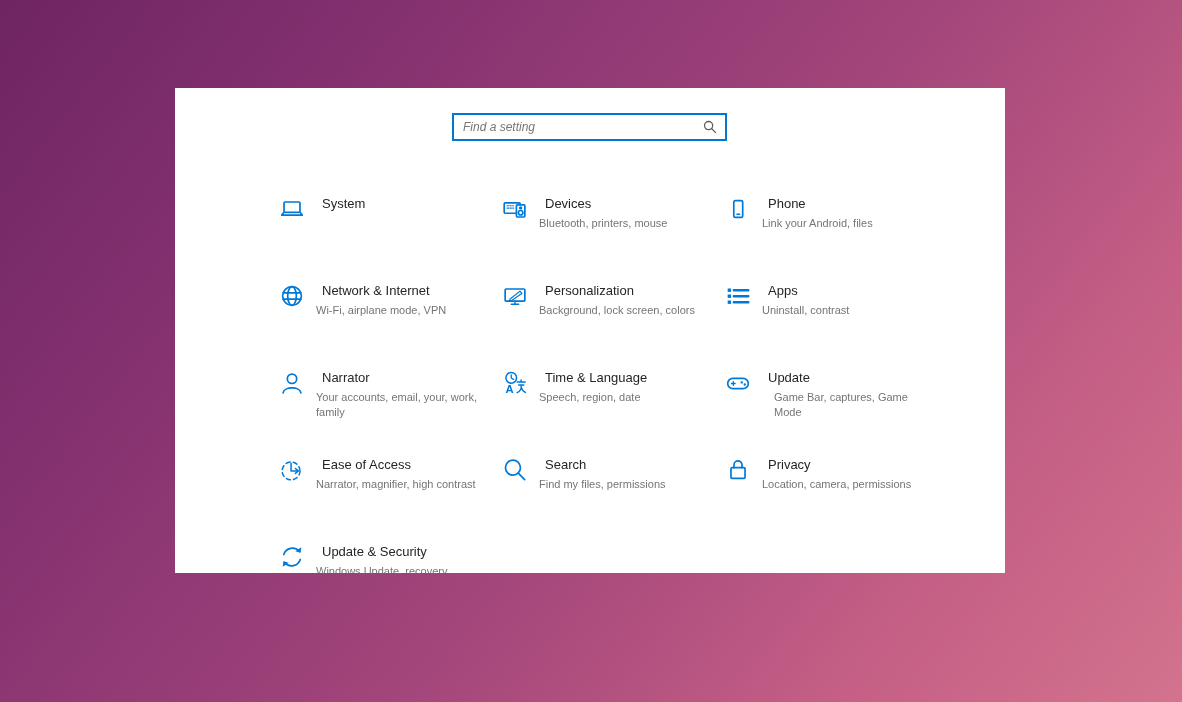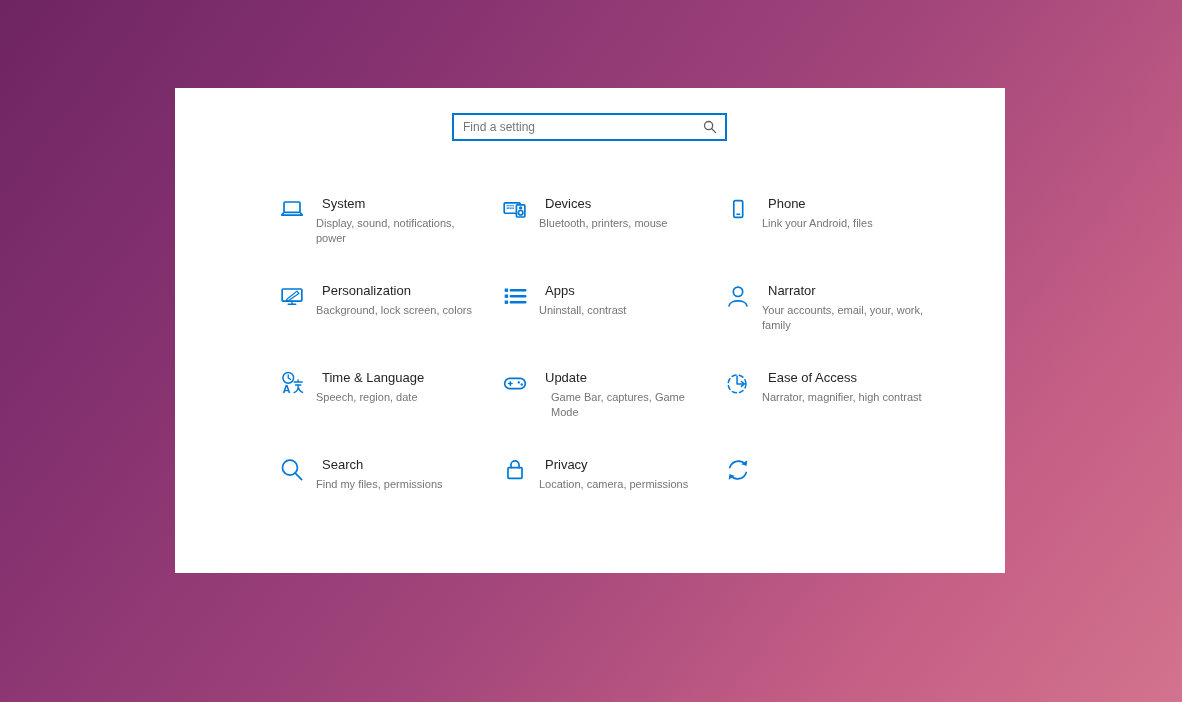--- a/index.html
+++ b/index.html
@@ -13,21 +13,21 @@
     position:absolute;left:175px;top:88px;width:830px;height:485px;
     background:#ffffff;overflow:hidden;
   }
   .searchbox{
     position:absolute;left:277px;top:25px;width:275px;height:28px;
     border:2px solid #0077d4;background:#fff;box-sizing:border-box;
     display:flex;align-items:center;padding:0 8px 0 9px;
   }
   .searchbox input{
     border:none;outline:none;flex:1;font-family:"Liberation Sans",sans-serif;
-    font-size:12px;color:#be185d;background:transparent;padding:0;min-width:0;
+    font-size:12px;color:#be185d;background:transparent;padding:0;min-width:0;font-style:italic;
   }
   .searchbox input::placeholder{color:#767676;opacity:1;}
   .search-glyph{flex-shrink:0;display:flex;align-items:center;}
   .grid{
     position:absolute;left:102px;top:105px;
     display:grid;grid-template-columns:repeat(3,223px);grid-auto-rows:87px;
   }
   .tile{display:flex;gap:9px;cursor:default;align-items:flex-start;}
   .tile .icon{width:30px;height:30px;flex-shrink:0;margin-top:1px;}
   .tile .txt{padding-top:3px;}
@@ -56,21 +56,20 @@
 
     <div class="grid">
 
       <div class="tile">
         <svg class="ic icon" viewBox="0 0 32 32">
           <rect x="7.5" y="8.5" width="17" height="11" rx="1"></rect>
           <path d="M7.5 19.5 L5 22.5 H27 L24.5 19.5"></path>
         </svg>
         <div class="txt">
           <div class="title">System</div>
-          <div class="subtitle">Display, sound, notifications, power</div>
         </div>
       </div>
 
       <div class="tile">
         <svg class="ic icon" viewBox="0 0 32 32">
           <rect x="4.5" y="9.5" width="17" height="11" rx="1"></rect>
           <path d="M7.5 12.5 h7 M7.5 15 h7" stroke-width="1.2" stroke-dasharray="1.6 1.4"></path>
           <rect x="17.5" y="11.5" width="9" height="13" rx="1" fill="#ffffff"></rect>
           <circle cx="22" cy="20" r="2.4"></circle>
           <circle cx="22" cy="14.8" r="0.9"></circle>
@@ -85,20 +84,31 @@
         <svg class="ic icon" viewBox="0 0 32 32">
           <rect x="11.5" y="7" width="9.5" height="18" rx="1.6"></rect>
           <path d="M14.8 21.6 h3" stroke-width="1.4"></path>
         </svg>
         <div class="txt">
           <div class="title">Phone</div>
           <div class="subtitle">Link your Android, files</div>
         </div>
       </div>
 
+      <div class="tile">
+        <svg class="ic icon" viewBox="0 0 32 32" stroke-width="2">
+          <circle cx="16" cy="16" r="10"></circle>
+          <ellipse cx="16" cy="16" rx="4.6" ry="10"></ellipse>
+          <path d="M6.6 12.6 h18.8 M6.6 19.4 h18.8"></path>
+        </svg>
+        <div class="txt">
+          <div class="title">Network &amp; Internet</div>
+          <div class="subtitle">Wi-Fi, airplane mode, VPN</div>
+        </div>
+      </div>
 
       <div class="tile tile-personalization">
         <svg class="ic icon" viewBox="0 0 32 32">
           <rect x="5.5" y="8.5" width="21" height="13" rx="1"></rect>
           <path d="M16 21.5 v3 M12 24.8 h8" stroke-width="1.5"></path>
           <path d="M10.8 19.2 L21.3 10.8 l2 2.5 L12.8 20.6 l-3.1 .9 z" stroke-width="1.3"></path>
         </svg>
         <div class="txt">
           <div class="title">Personalization</div>
           <div class="subtitle">Background, lock screen, colors</div>
@@ -189,17 +199,21 @@
         </div>
       </div>
 
       <div class="tile">
         <svg class="ic icon" viewBox="0 0 32 32" stroke-width="2">
           <path d="M7.2 13.4 A9.6 9.6 0 0 1 23.9 10.2"></path>
           <path d="M25.9 5.6 L25.2 11.5 L19.5 9.8" fill="#0078d7" stroke="none"></path>
           <path d="M24.8 18.6 A9.6 9.6 0 0 1 8.1 21.8"></path>
           <path d="M6.1 26.4 L6.8 20.5 L12.5 22.2" fill="#0078d7" stroke="none"></path>
         </svg>
+        <div class="txt">
+          <div class="title">Update &amp; Security</div>
+          <div class="subtitle">Windows Update, recovery,</div>
+        </div>
       </div>
 
     </div>
   </div>
 </div>
 
 </body></html>

